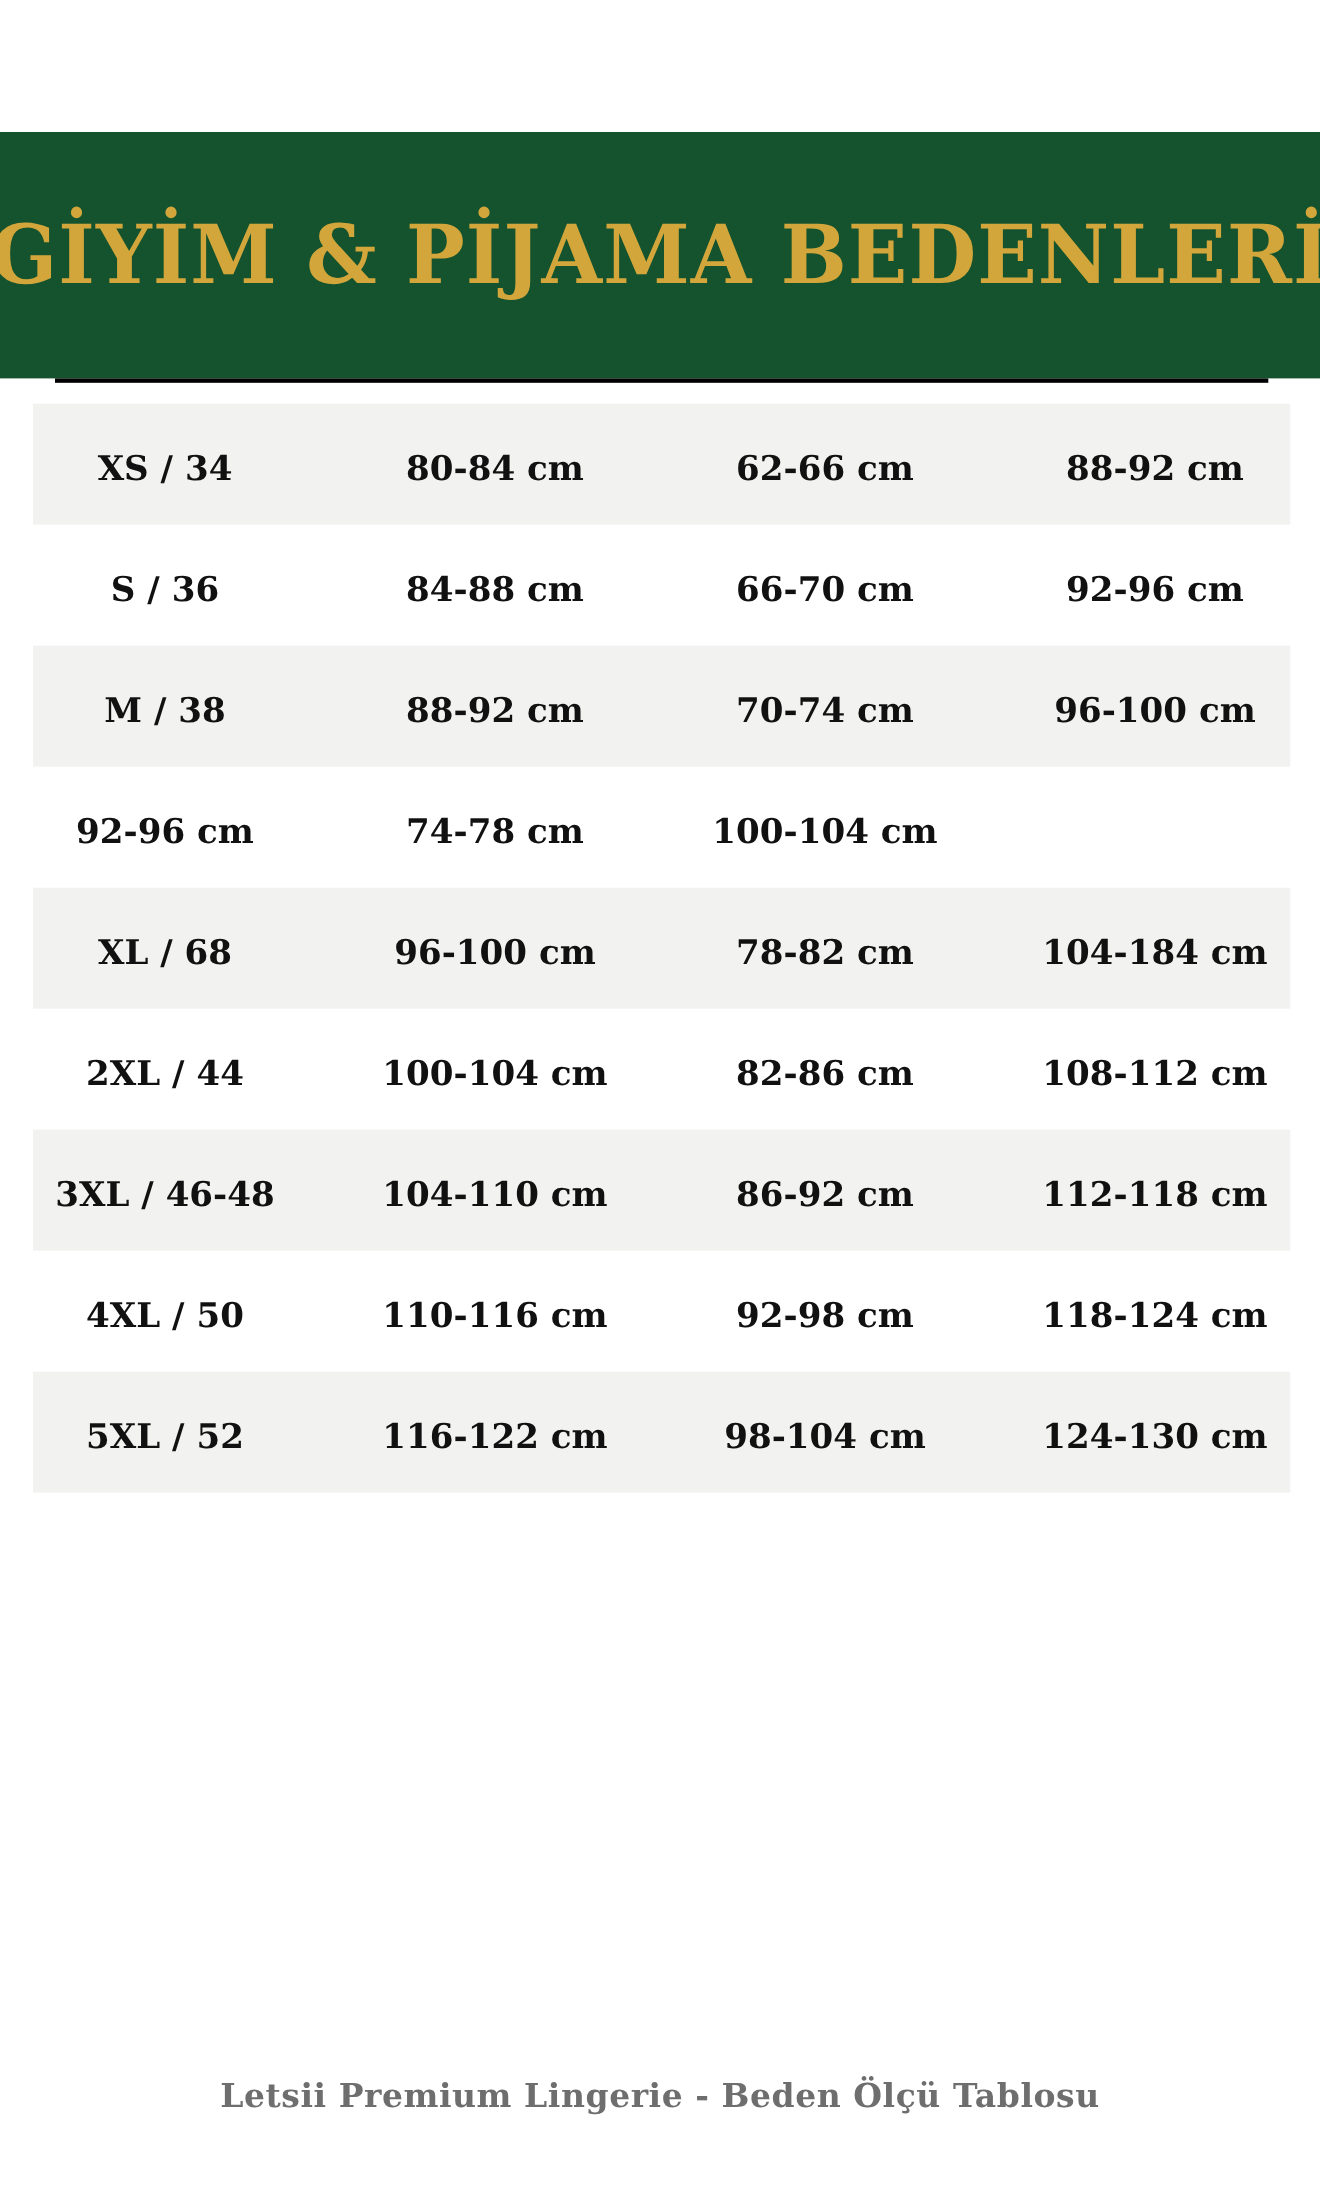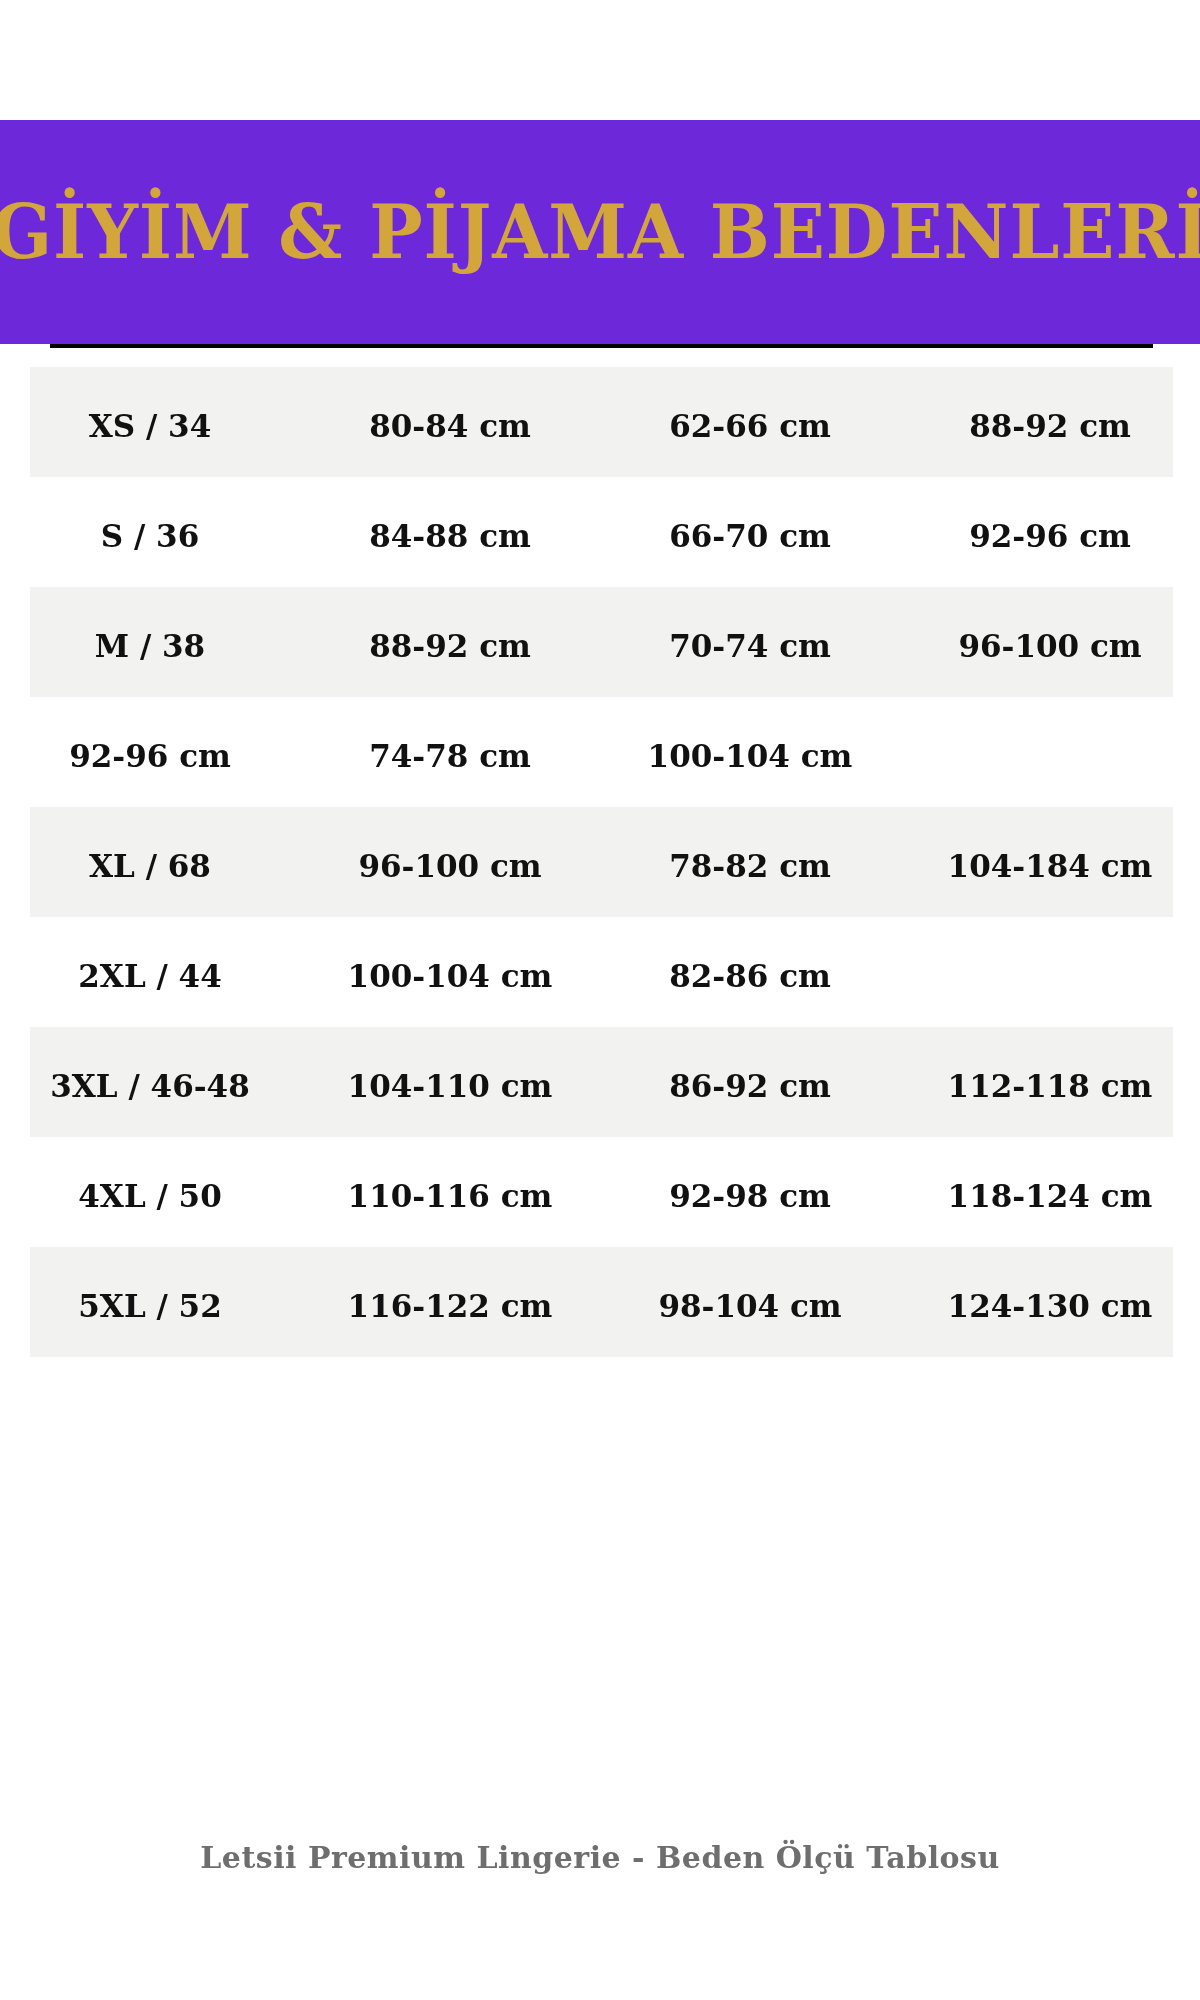--- a/index.html
+++ b/index.html
@@ -2,21 +2,21 @@
 <html><head>
 <meta charset="utf-8">
 <style>
   * { margin: 0; padding: 0; box-sizing: border-box; }
   html, body { width: 1200px; height: 2000px; background: #ffffff; overflow: hidden; }
   body { font-family: "DejaVu Serif", "Liberation Serif", serif; color: #111111; position: relative; }
 
   .banner {
     margin-top: 120px;
     height: 224px;
-    background: #6d28d9;
+    background: #14532d;
     display: flex;
     align-items: center;
     justify-content: center;
   }
   .banner-title {
     color: #D3A63C;
     font-size: 74px;
     font-weight: bold;
     letter-spacing: 1px;
     white-space: nowrap;
@@ -70,21 +70,21 @@
     z-index: 1;
     text-align: center;
     font-size: 31px;
     font-weight: bold;
     color: #111111;
     white-space: nowrap;
   }
 
   .footer-note {
     position: absolute;
-    top: 1840px;
+    top: 1888px;
     left: 0;
     width: 1200px;
     text-align: center;
     font-size: 30px;
     font-weight: bold;
     color: #6E6E6E;
     letter-spacing: 0.5px;
   }
 </style>
 </head>
@@ -131,20 +131,21 @@
       <div class="cell">XL / 68</div>
       <div class="cell">96-100 cm</div>
       <div class="cell">78-82 cm</div>
       <div class="cell">104-184 cm</div>
     </div>
 
     <div class="row">
       <div class="cell">2XL / 44</div>
       <div class="cell">100-104 cm</div>
       <div class="cell">82-86 cm</div>
+      <div class="cell">108-112 cm</div>
     </div>
 
     <div class="row striped">
       <div class="cell">3XL / 46-48</div>
       <div class="cell">104-110 cm</div>
       <div class="cell">86-92 cm</div>
       <div class="cell">112-118 cm</div>
     </div>
 
     <div class="row">

